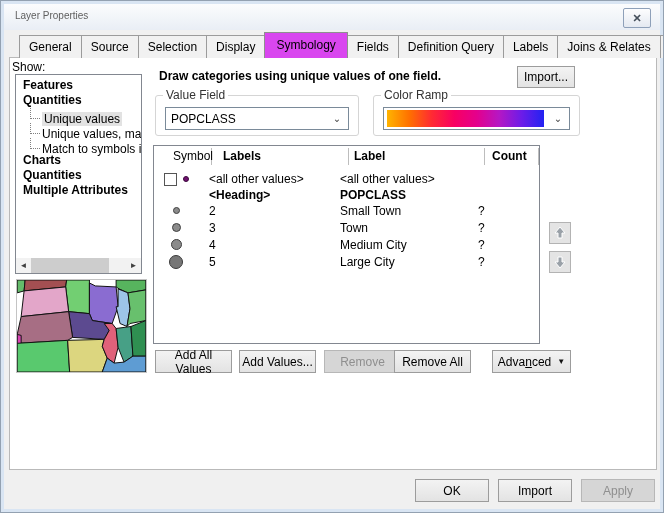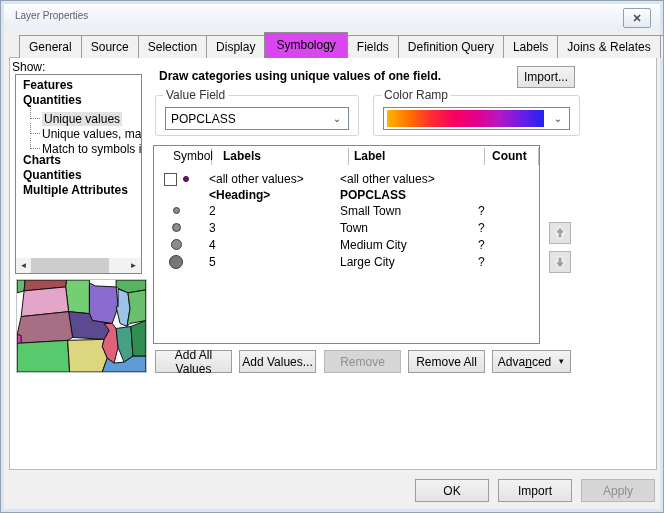--- a/index.html
+++ b/index.html
@@ -131,21 +131,21 @@
   .c14 { width:14px; height:14px; background:#777777; border:1px solid #3a3a3a; }
   
   .updown {
     position:absolute; width:22px; height:22px; background:#e4e4e4;
     border:1px solid #b3b3b3; display:flex; align-items:center; justify-content:center;
   }
   .ud-up { left:539px; top:164px; }
   .ud-down { left:539px; top:193px; }
   
   .action-btn { position:absolute; top:292px; height:23px; width:77px; }
-  .ab-1 { left:145px; } .ab-2 { left:229px; } .ab-3 { left:314px; } .ab-4 { left:398px; }
+  .ab-1 { left:145px; } .ab-2 { left:229px; } .ab-3 { left:314px; } .ab-4 { left:384px; }
   .ab-5 { left:482px; width:79px; }
   .adv-caret { font-size:8px; margin-left:6px; color:#111; }
   .mn { text-decoration:underline; }
   
   .footer-btn { position:absolute; top:478px; height:23px; width:74px; z-index:2; font-size:12px; }
   .fb-ok { left:414px; } .fb-cancel { left:497px; } .fb-apply { left:580px; }
 </style>
 </head>
 <body>
 

